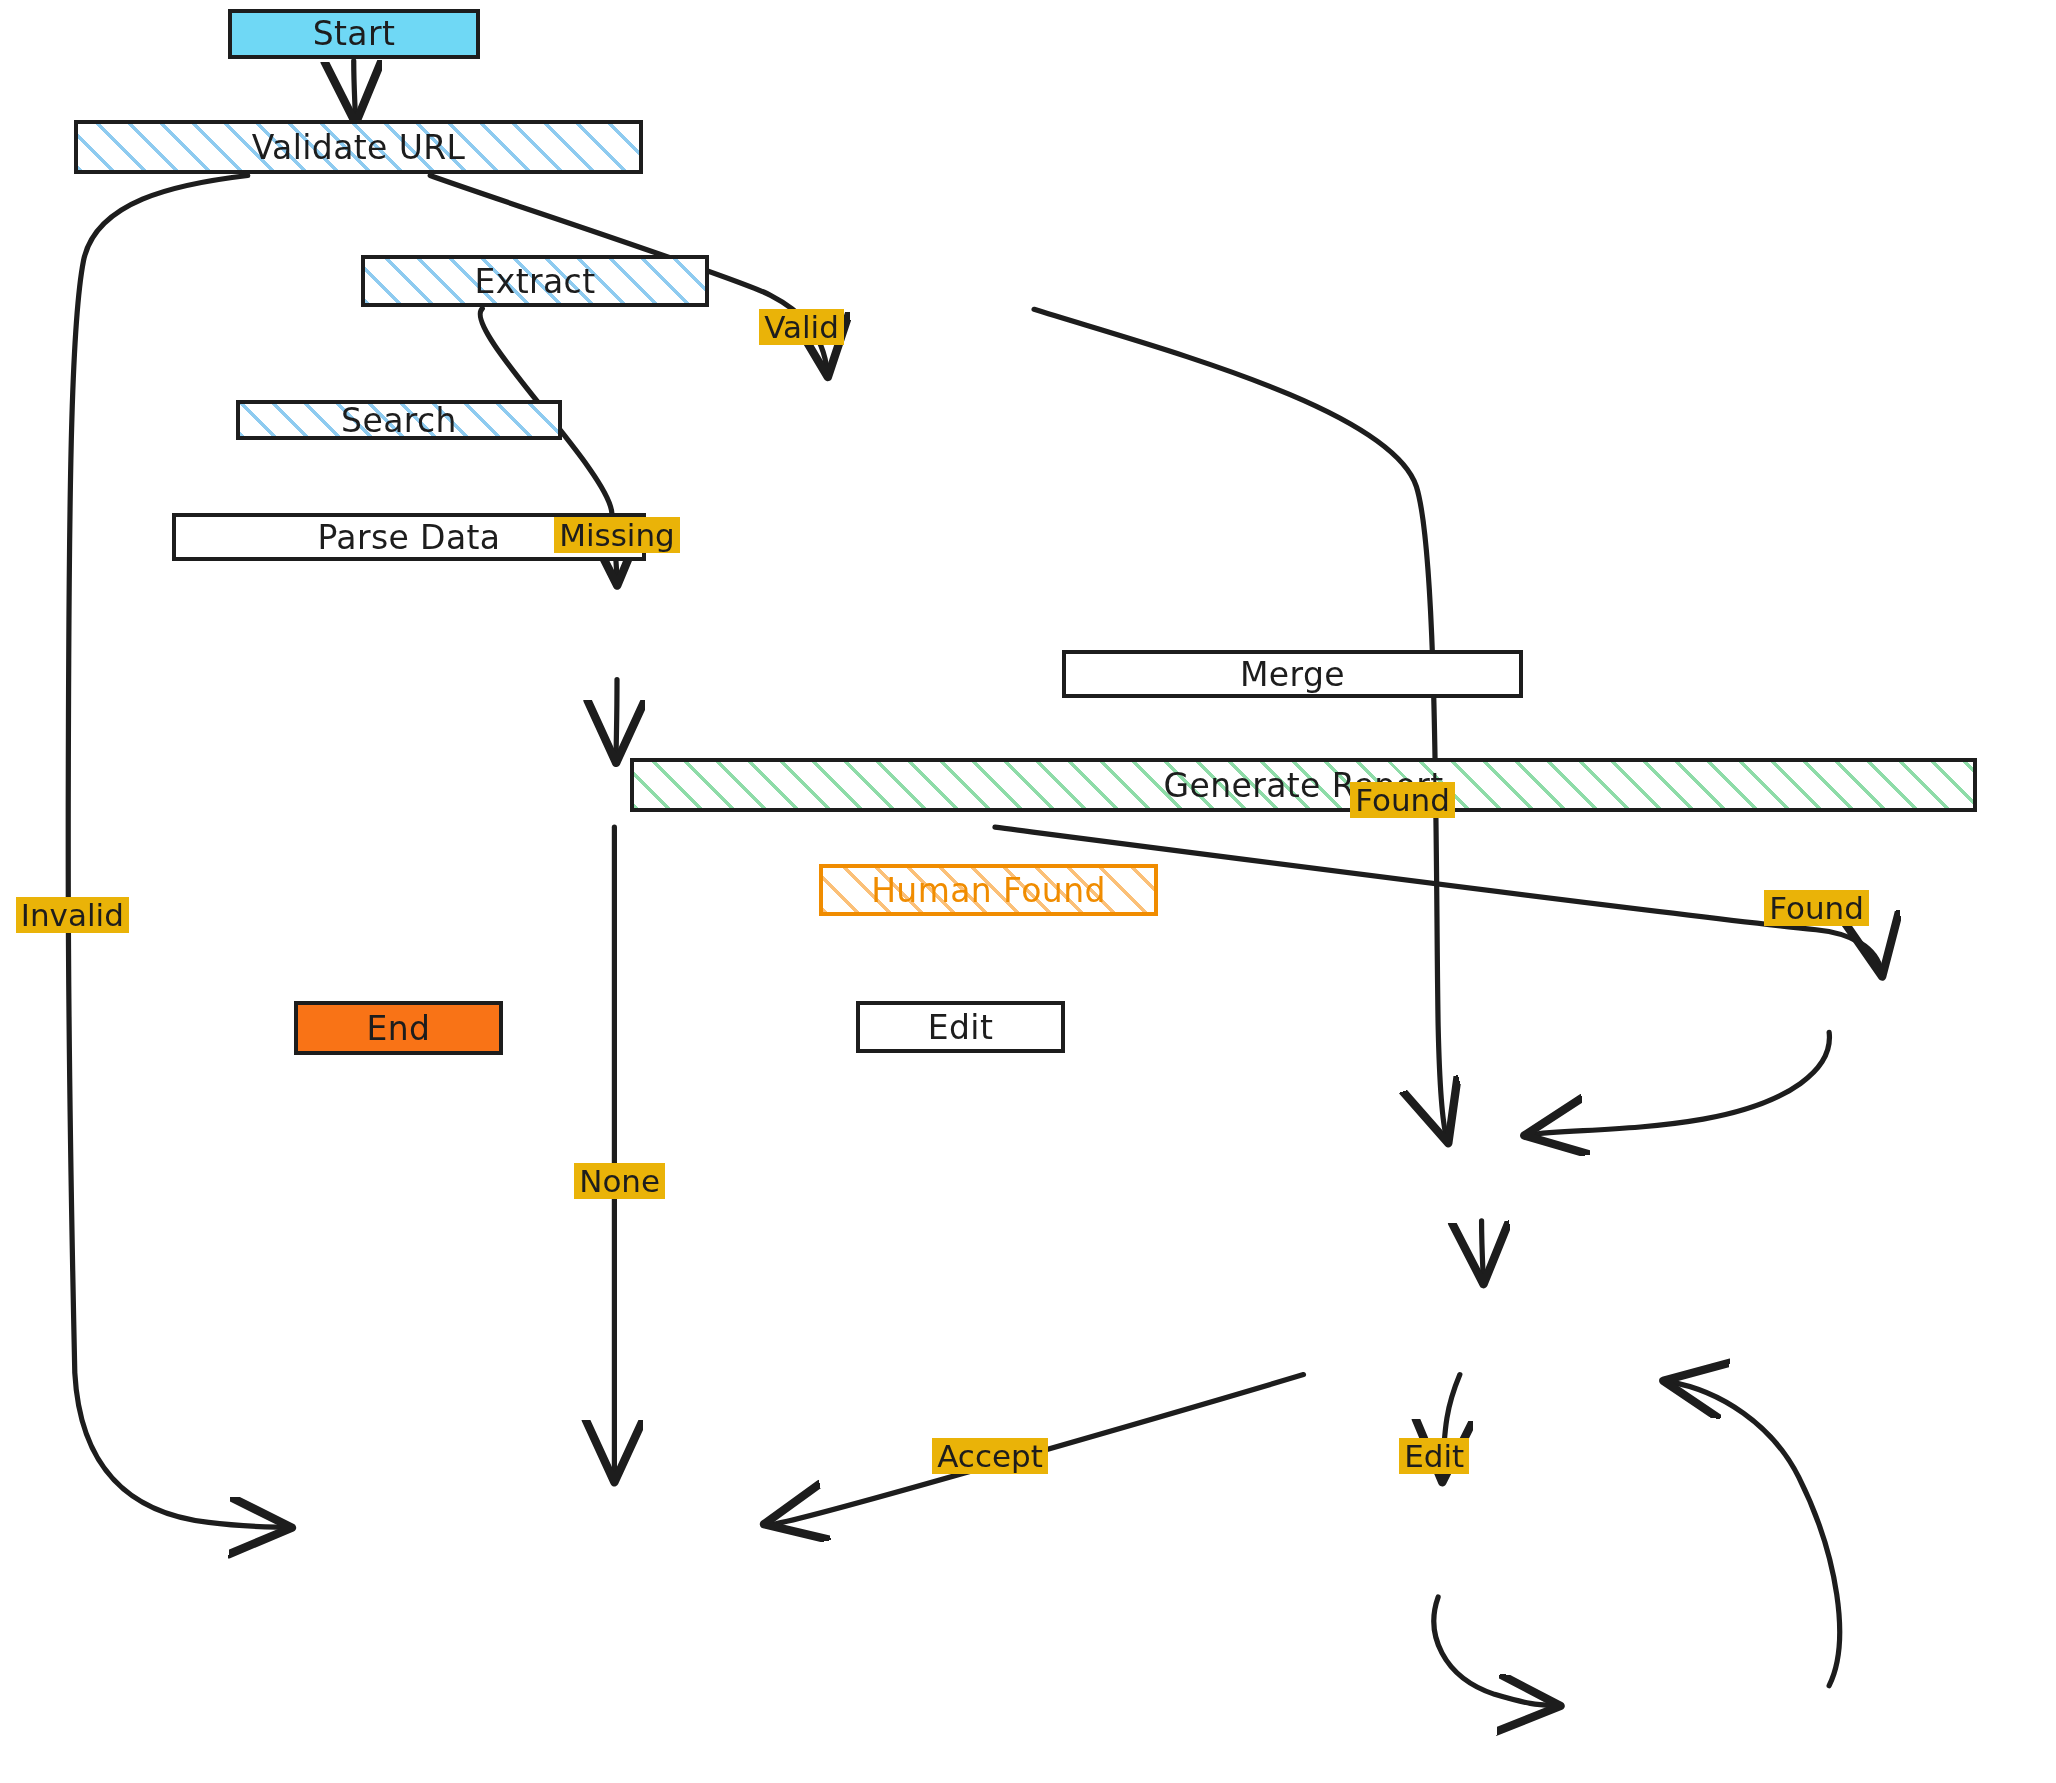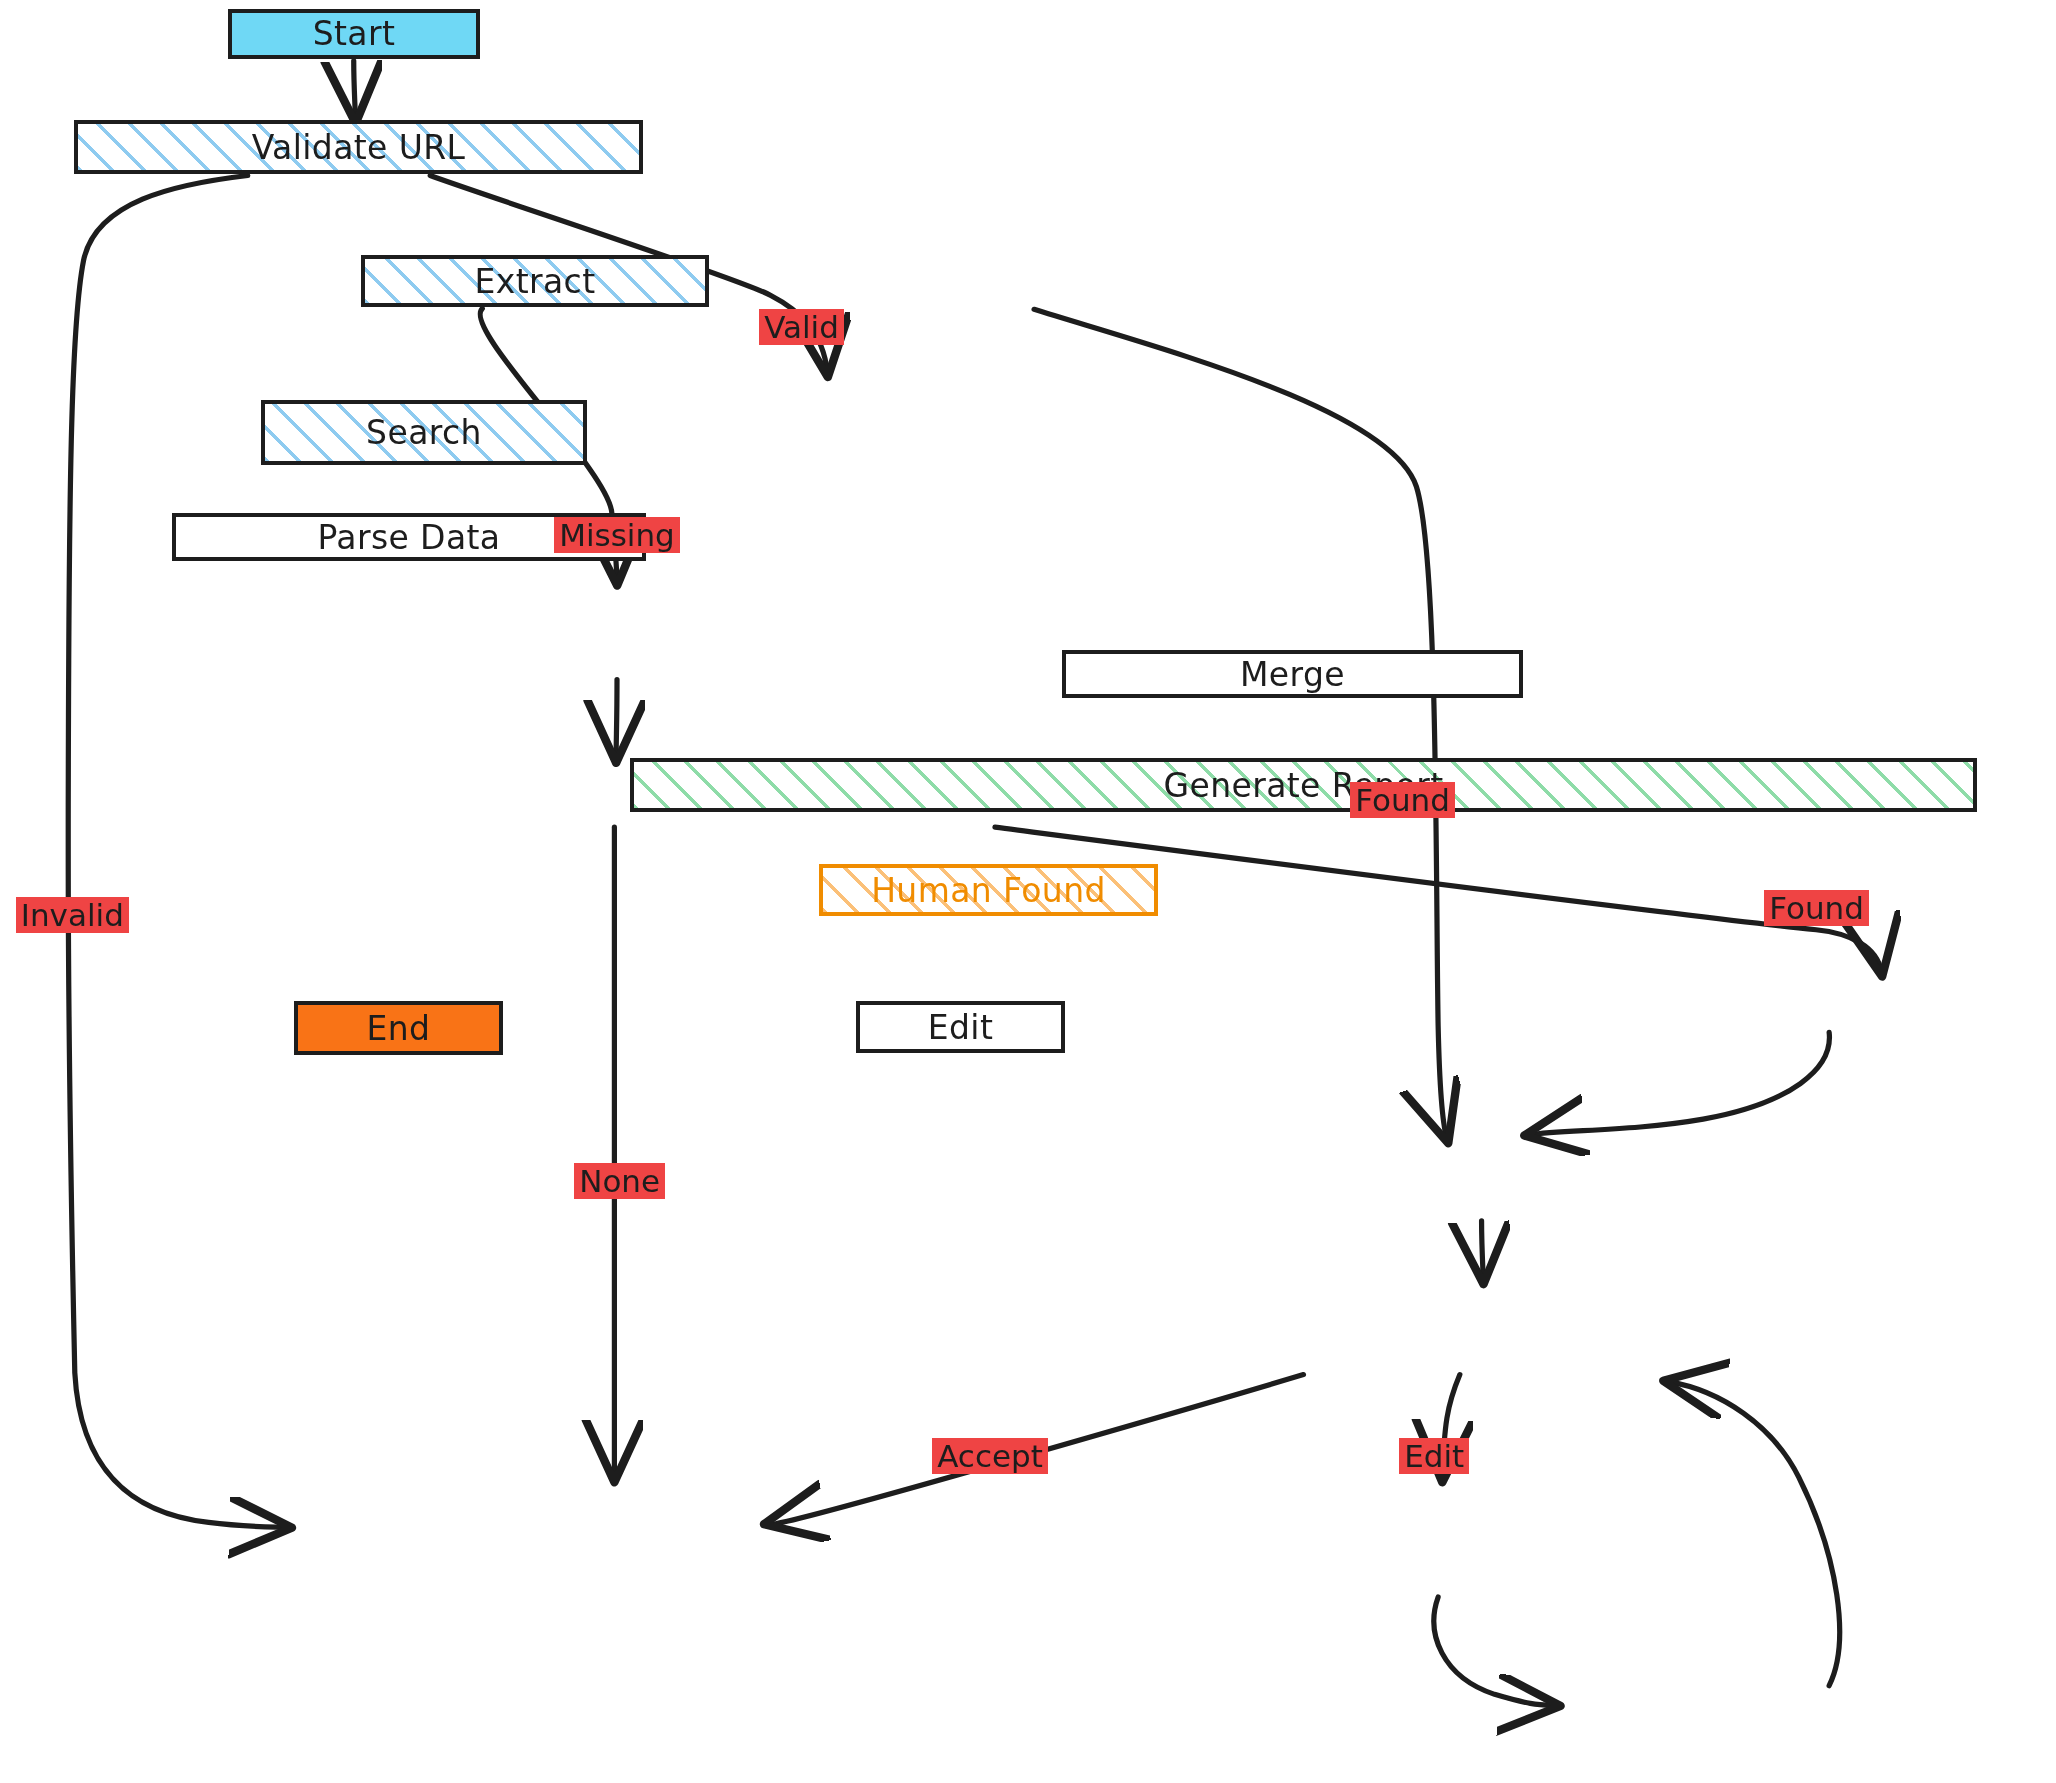--- a/index.html
+++ b/index.html
@@ -13,21 +13,21 @@
   .n-end{background:#f97316;}
   .hatch-blue{background-color:#ffffff;
      background-image:repeating-linear-gradient(45deg,#8ECBF0 0 3.5px,rgba(255,255,255,0) 3.5px 22.6px);}
   .hatch-green{background-color:#ffffff;
      background-image:repeating-linear-gradient(45deg,#8EDCA8 0 3.5px,rgba(255,255,255,0) 3.5px 22.6px);}
   .hatch-orange{background-color:#ffffff;
      background-image:repeating-linear-gradient(45deg,#FBC078 0 3.5px,rgba(255,255,255,0) 3.5px 22.6px);}
   .n-human{border-color:#F08C00;}
   .n-human .lbl{color:#F08C00;}
   .edge-label{position:absolute;font-size:31px;color:#1d1d1d;white-space:nowrap;
-              background:#ef4444;padding:0 5.2px;}
+              background:#eab308;padding:0 5.2px;}
 </style>
 </head>
 <body>
 
 <div id="stage">
 
   <svg class="layer" viewBox="0 0 2366 2052">
     <defs>
       <marker id="ah" markerWidth="16" markerHeight="16" refX="11" refY="5.5" orient="auto" markerUnits="strokeWidth">
         <path d="M0,0 L12,5.5 L0,11" fill="none" stroke="#1d1d1d" stroke-width="1.6" stroke-linecap="round" stroke-linejoin="round"></path>
@@ -73,21 +73,21 @@
   </div>
 
   <div class="node hatch-blue" style="left:74px;top:120px;width:569px;height:54px;">
     <span class="lbl">Validate URL</span>
   </div>
 
   <div class="node hatch-blue" style="left:361px;top:255px;width:348px;height:52px;">
     <span class="lbl">Extract</span>
   </div>
 
-  <div class="node hatch-blue" style="left:261px;top:400px;width:326px;height:65px;">
+  <div class="node hatch-blue" style="left:236px;top:400px;width:326px;height:40px;">
     <span class="lbl">Search</span>
   </div>
 
   <div class="node" style="left:172px;top:513px;width:474px;height:48px;">
     <span class="lbl">Parse Data</span>
   </div>
 
   <div class="node" style="left:1062px;top:650px;width:461px;height:48px;">
     <span class="lbl">Merge</span>
   </div>

